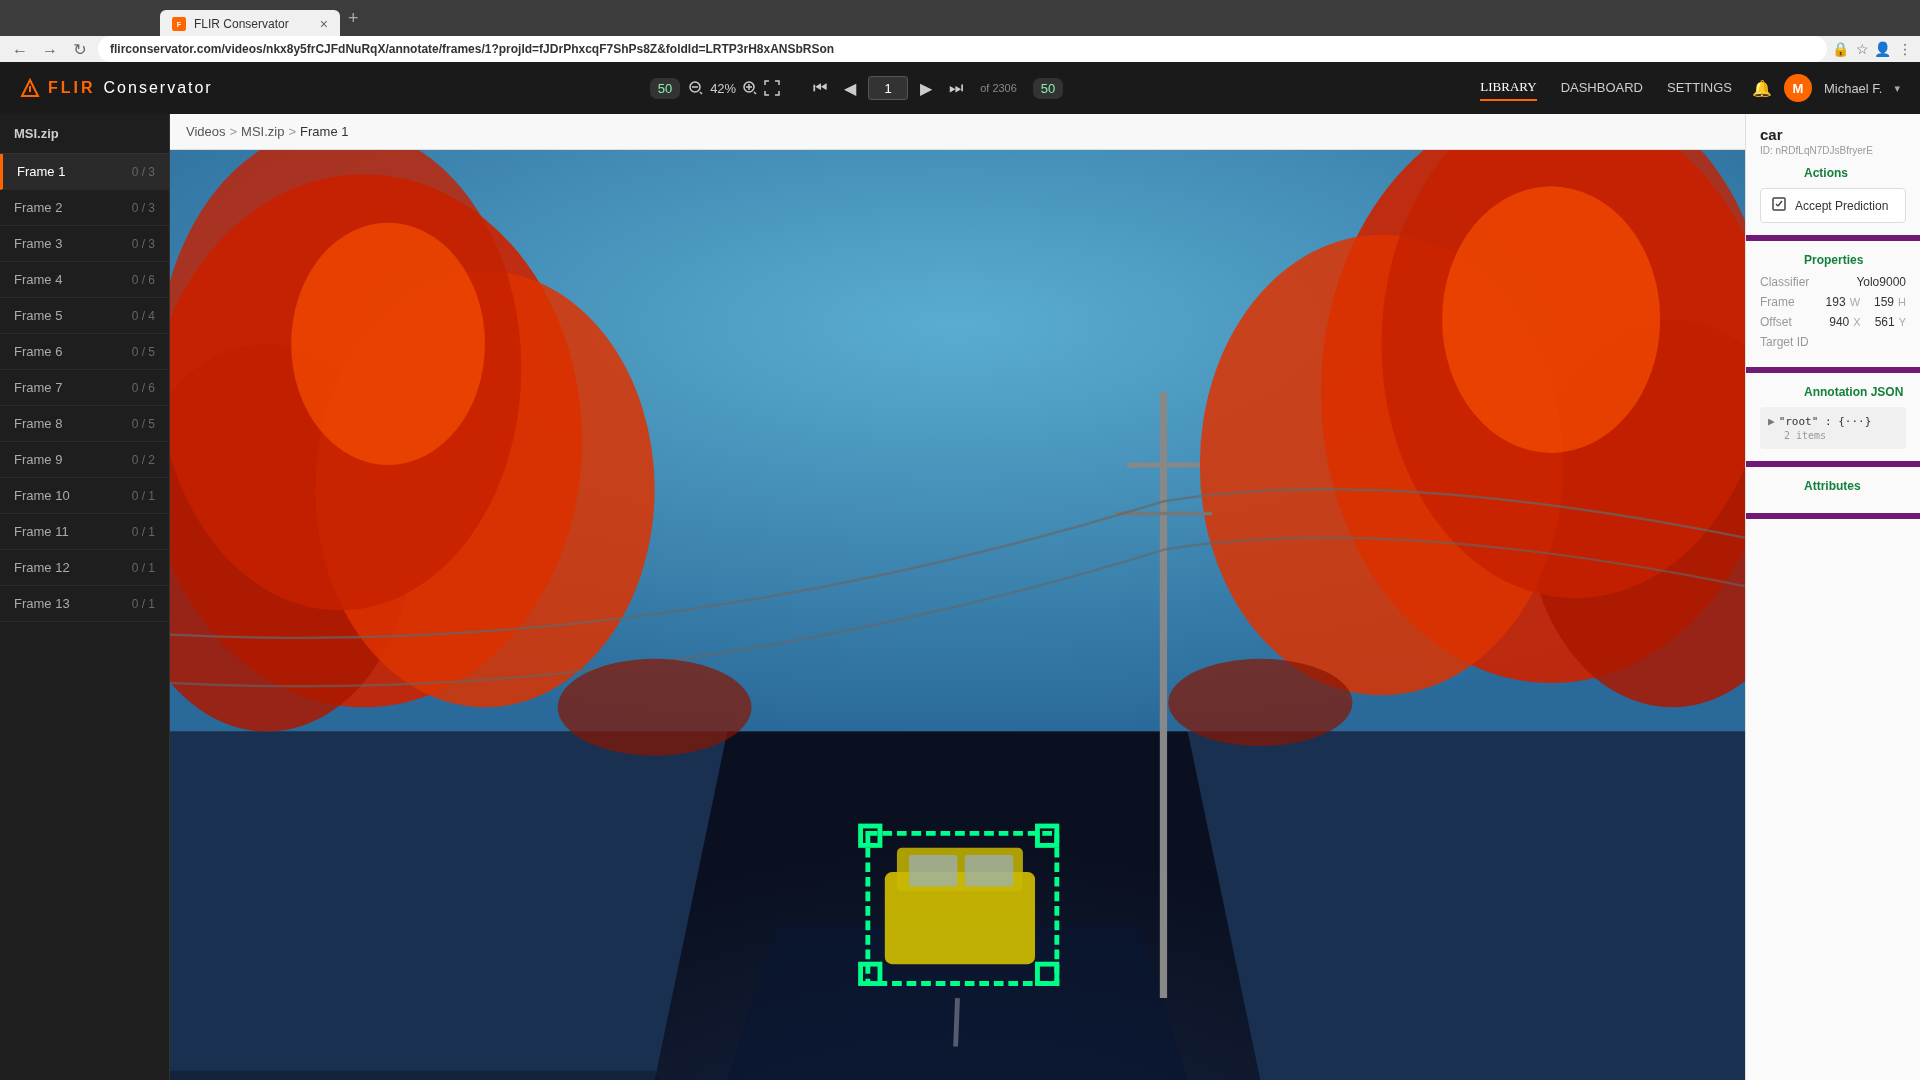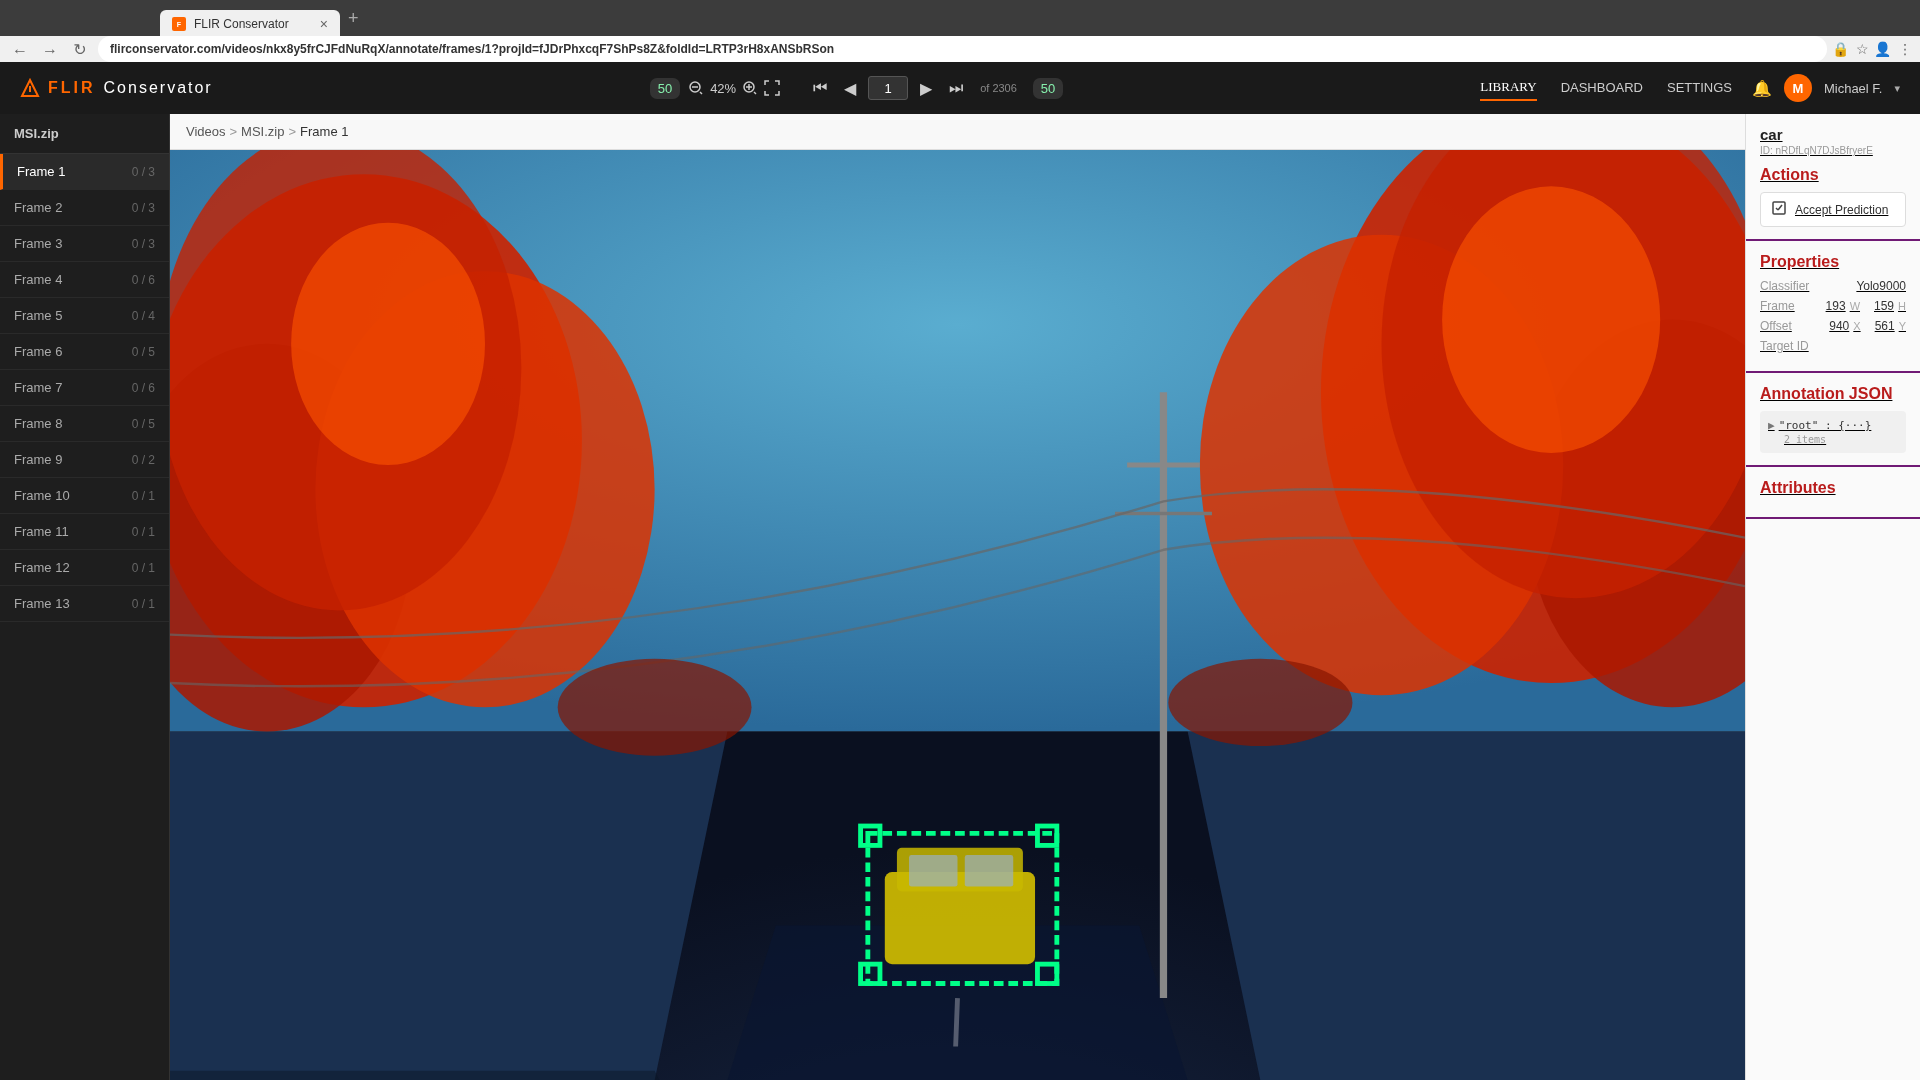--- a/index.html
+++ b/index.html
@@ -49,24 +49,24 @@
     .breadcrumb-bar { background: #f8f8f8; border-bottom: 1px solid #ddd; padding: 8px 16px; font-size: 13px; color: #666; display: flex; align-items: center; gap: 4px; height: 36px; }
     .breadcrumb-link { color: #555; cursor: pointer; }
     .breadcrumb-sep { color: #999; }
     .breadcrumb-current { color: #333; font-weight: 500; }
 
     
     .canvas-area { flex: 1; background: #2a2a2a; position: relative; overflow: hidden; display: flex; align-items: center; justify-content: center; }
 
     
     .right-panel { width: 175px; background: #fafafa; border-left: 1px solid #ddd; overflow-y: auto; flex-shrink: 0; font-size: 13px; }
-    .panel-section { padding: 12px 14px; border-bottom: 2px solid #701a75; text-decoration: underline; }
+    .panel-section { padding: 12px 14px; border-bottom: 6px solid #701a75; }
     .panel-title { font-size: 15px; font-weight: 600; color: #222; margin-bottom: 2px; }
     .panel-id { font-size: 10px; color: #999; margin-bottom: 10px; }
-    .panel-section-label { font-size: 16px; font-weight: 600; color: #b91c1c; margin-bottom: 8px; text-transform: none; }
+    .panel-section-label { font-size: 12px; font-weight: 600; color: #15803d; margin-bottom: 8px; text-transform: none; margin-left: 44px; }
     .accept-btn { display: flex; align-items: center; gap: 8px; background: white; border: 1px solid #ddd; border-radius: 4px; padding: 7px 10px; cursor: pointer; font-size: 12px; color: #333; width: 100%; }
     .prop-row { display: flex; justify-content: space-between; align-items: center; margin-bottom: 6px; }
     .prop-label { color: #999; font-size: 12px; }
     .prop-value { color: #333; font-size: 12px; font-weight: 500; }
     .coord-row { display: flex; align-items: center; gap: 4px; }
     .coord-val { color: #333; font-size: 12px; font-weight: 500; }
     .coord-label { color: #aaa; font-size: 11px; }
     .json-block { background: #f0f0f0; border-radius: 4px; padding: 8px; font-size: 11px; color: #555; font-family: monospace; }
     .json-expand { color: #777; cursor: pointer; }
     .json-key { color: #333; }

